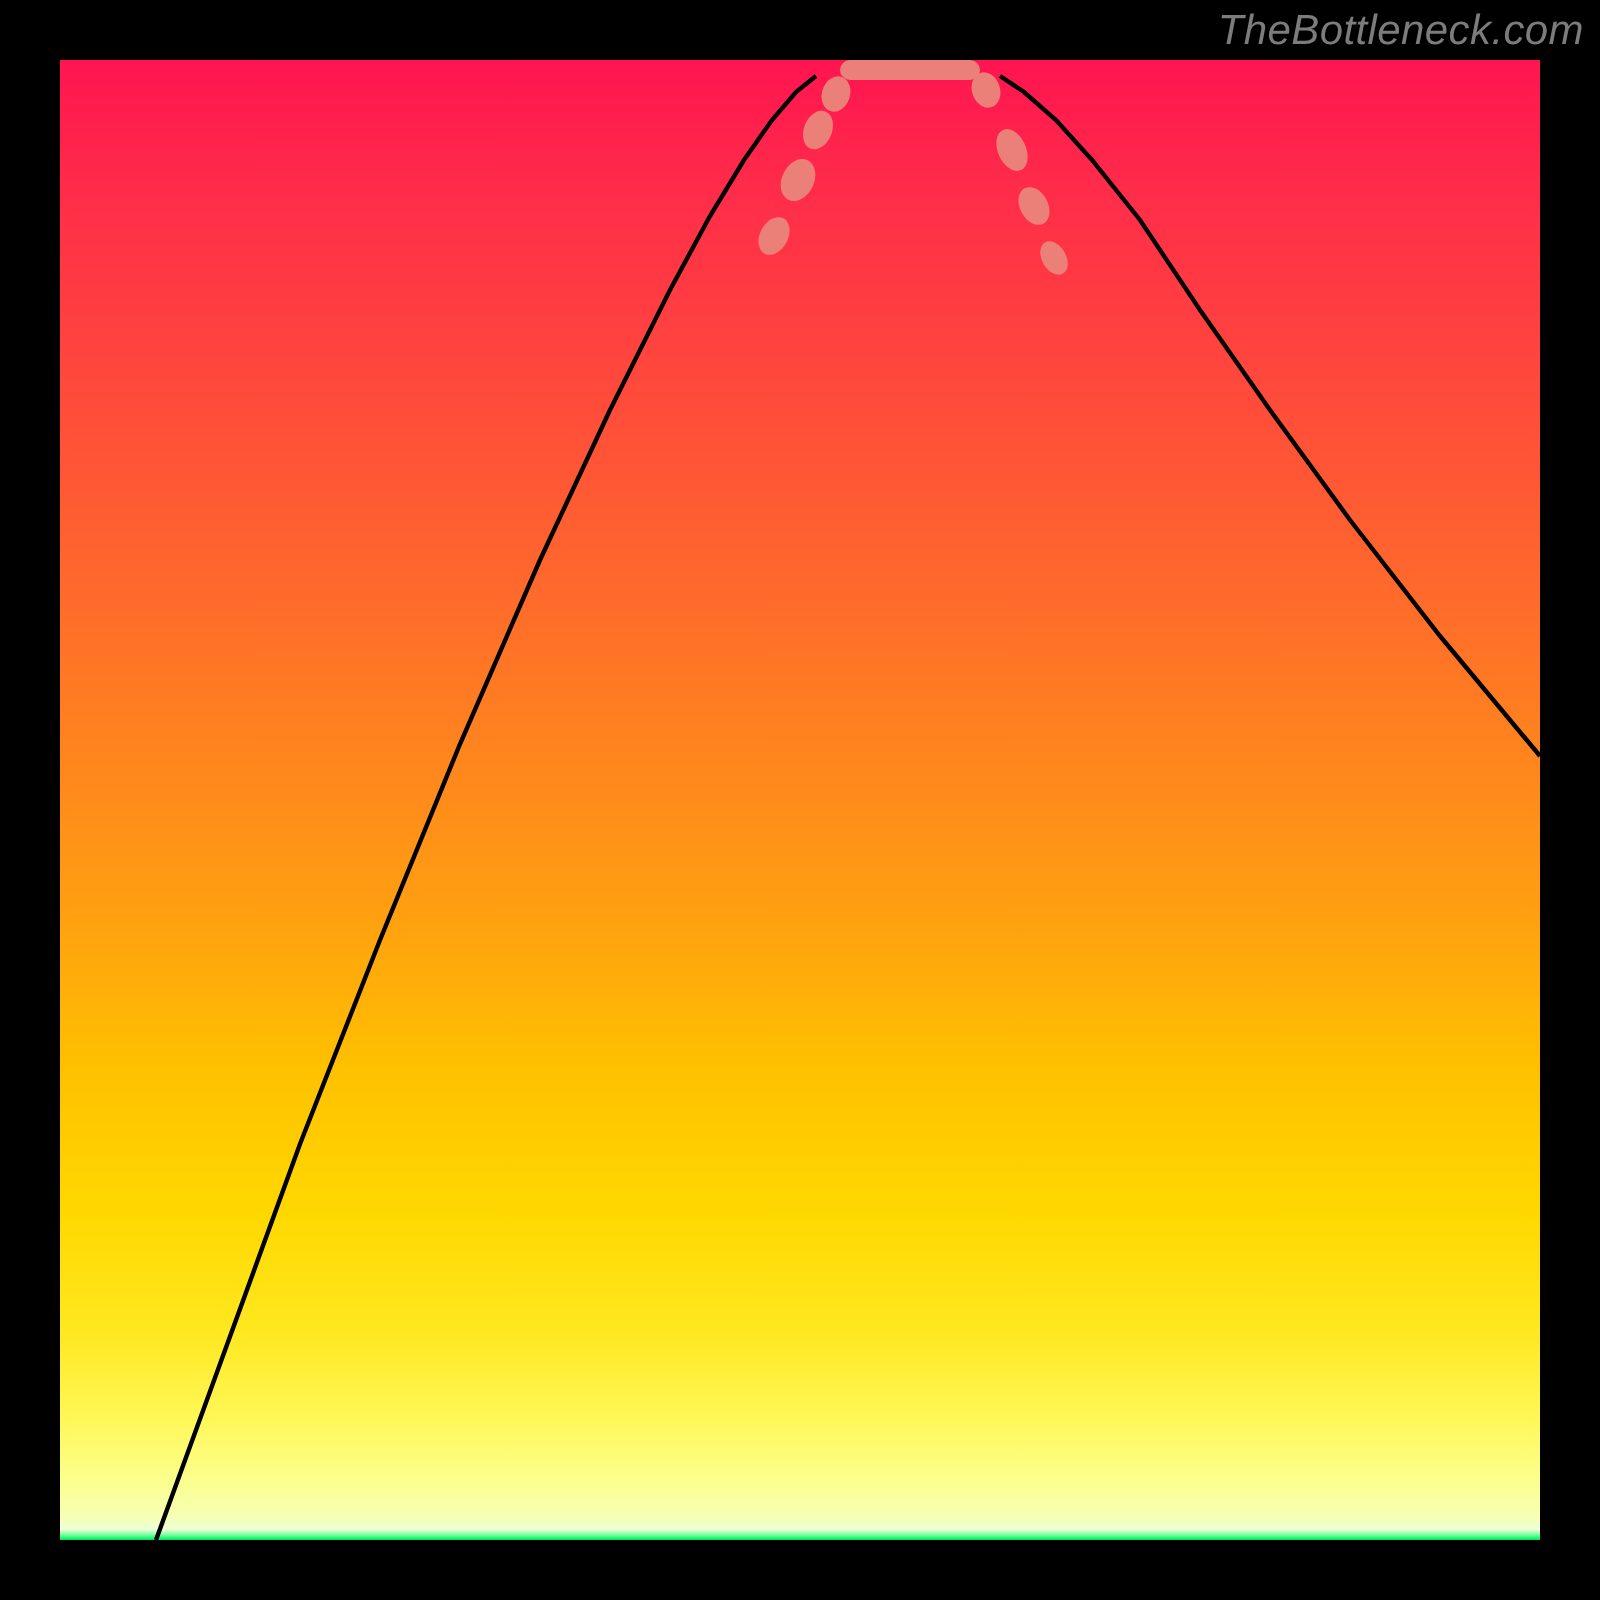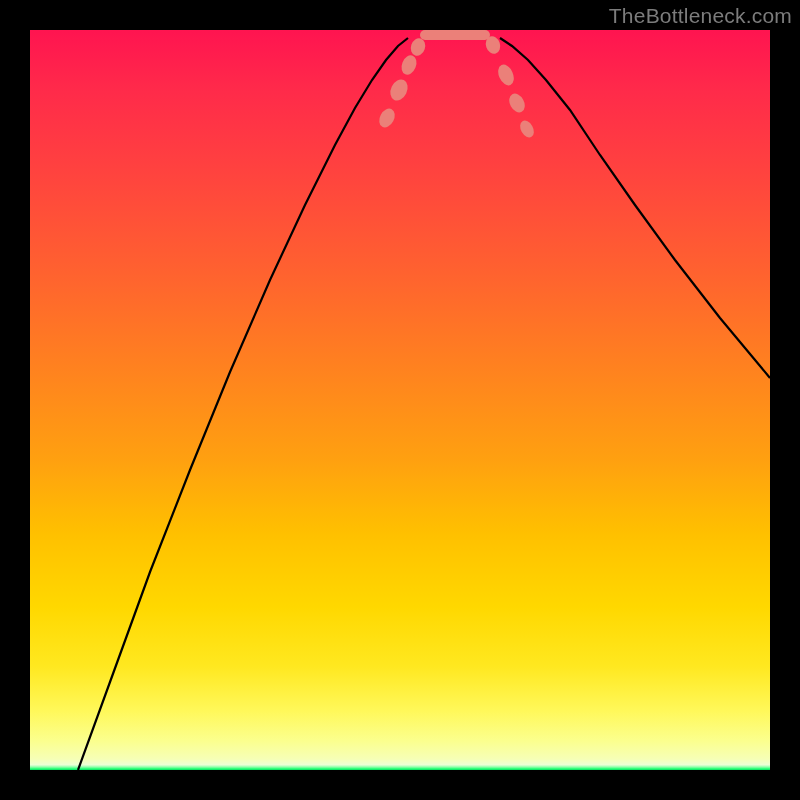--- a/index.html
+++ b/index.html
@@ -11,20 +11,21 @@
     background: #000;
     font-family: Arial, Helvetica, sans-serif;
   }
   .frame {
     position: absolute;
     left: 0;
     top: 0;
     width: 800px;
     height: 800px;
     background: #000;
+    font-style: italic;
   }
   .plot-area {
     position: absolute;
     left: 30px;
     top: 30px;
     width: 740px;
     height: 740px;
     
     background: linear-gradient(to bottom,
       #ff1450 0%,

